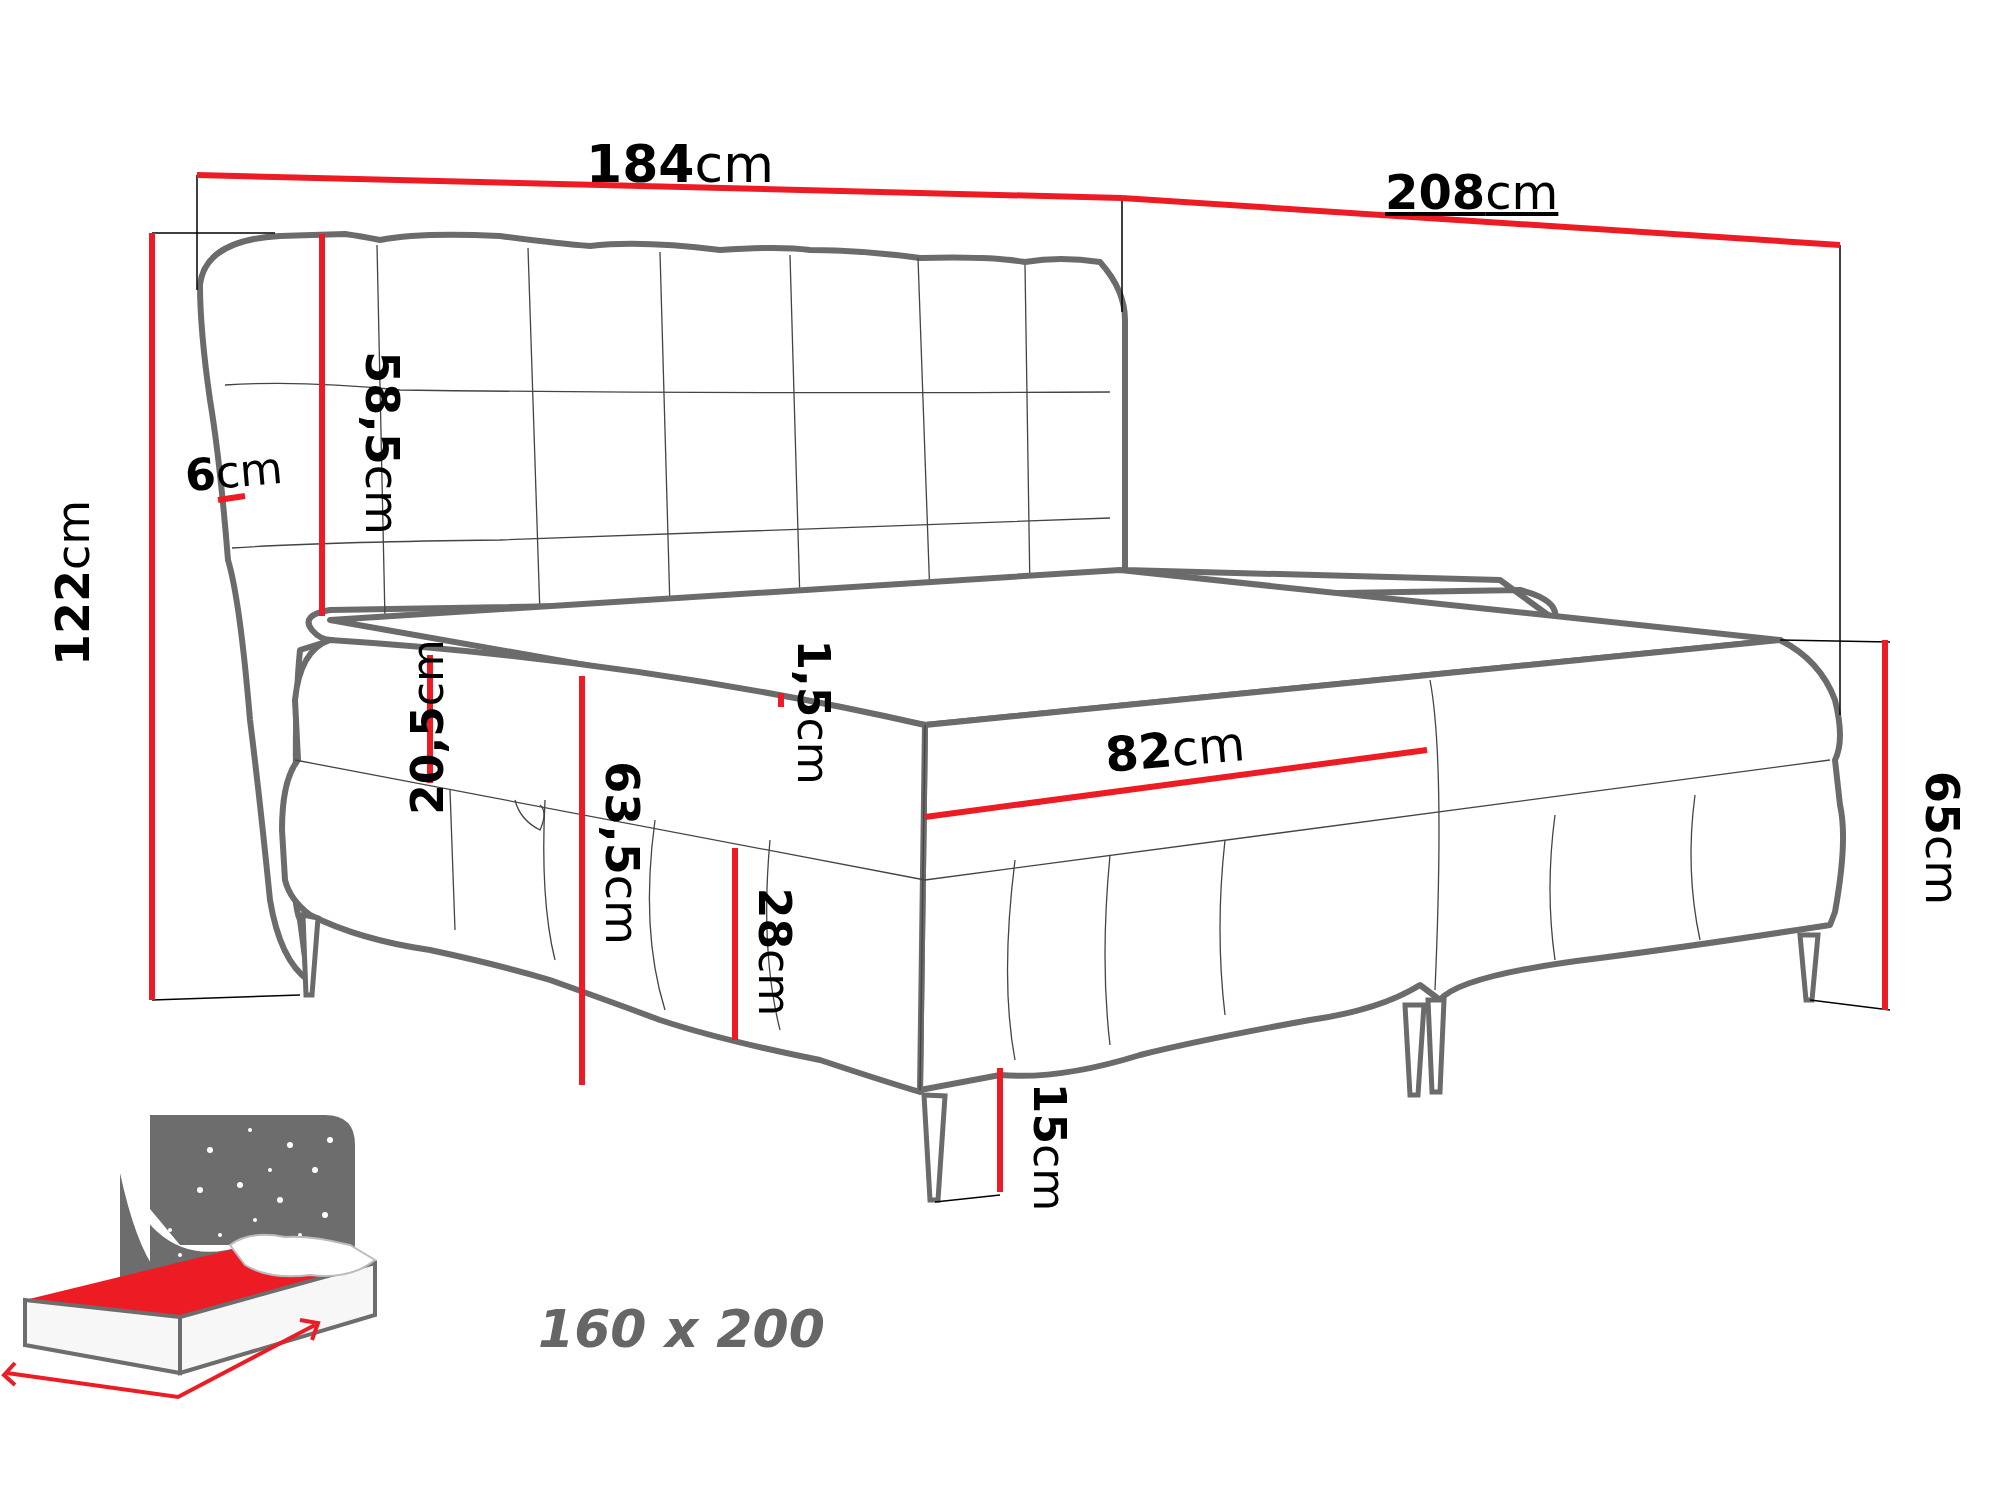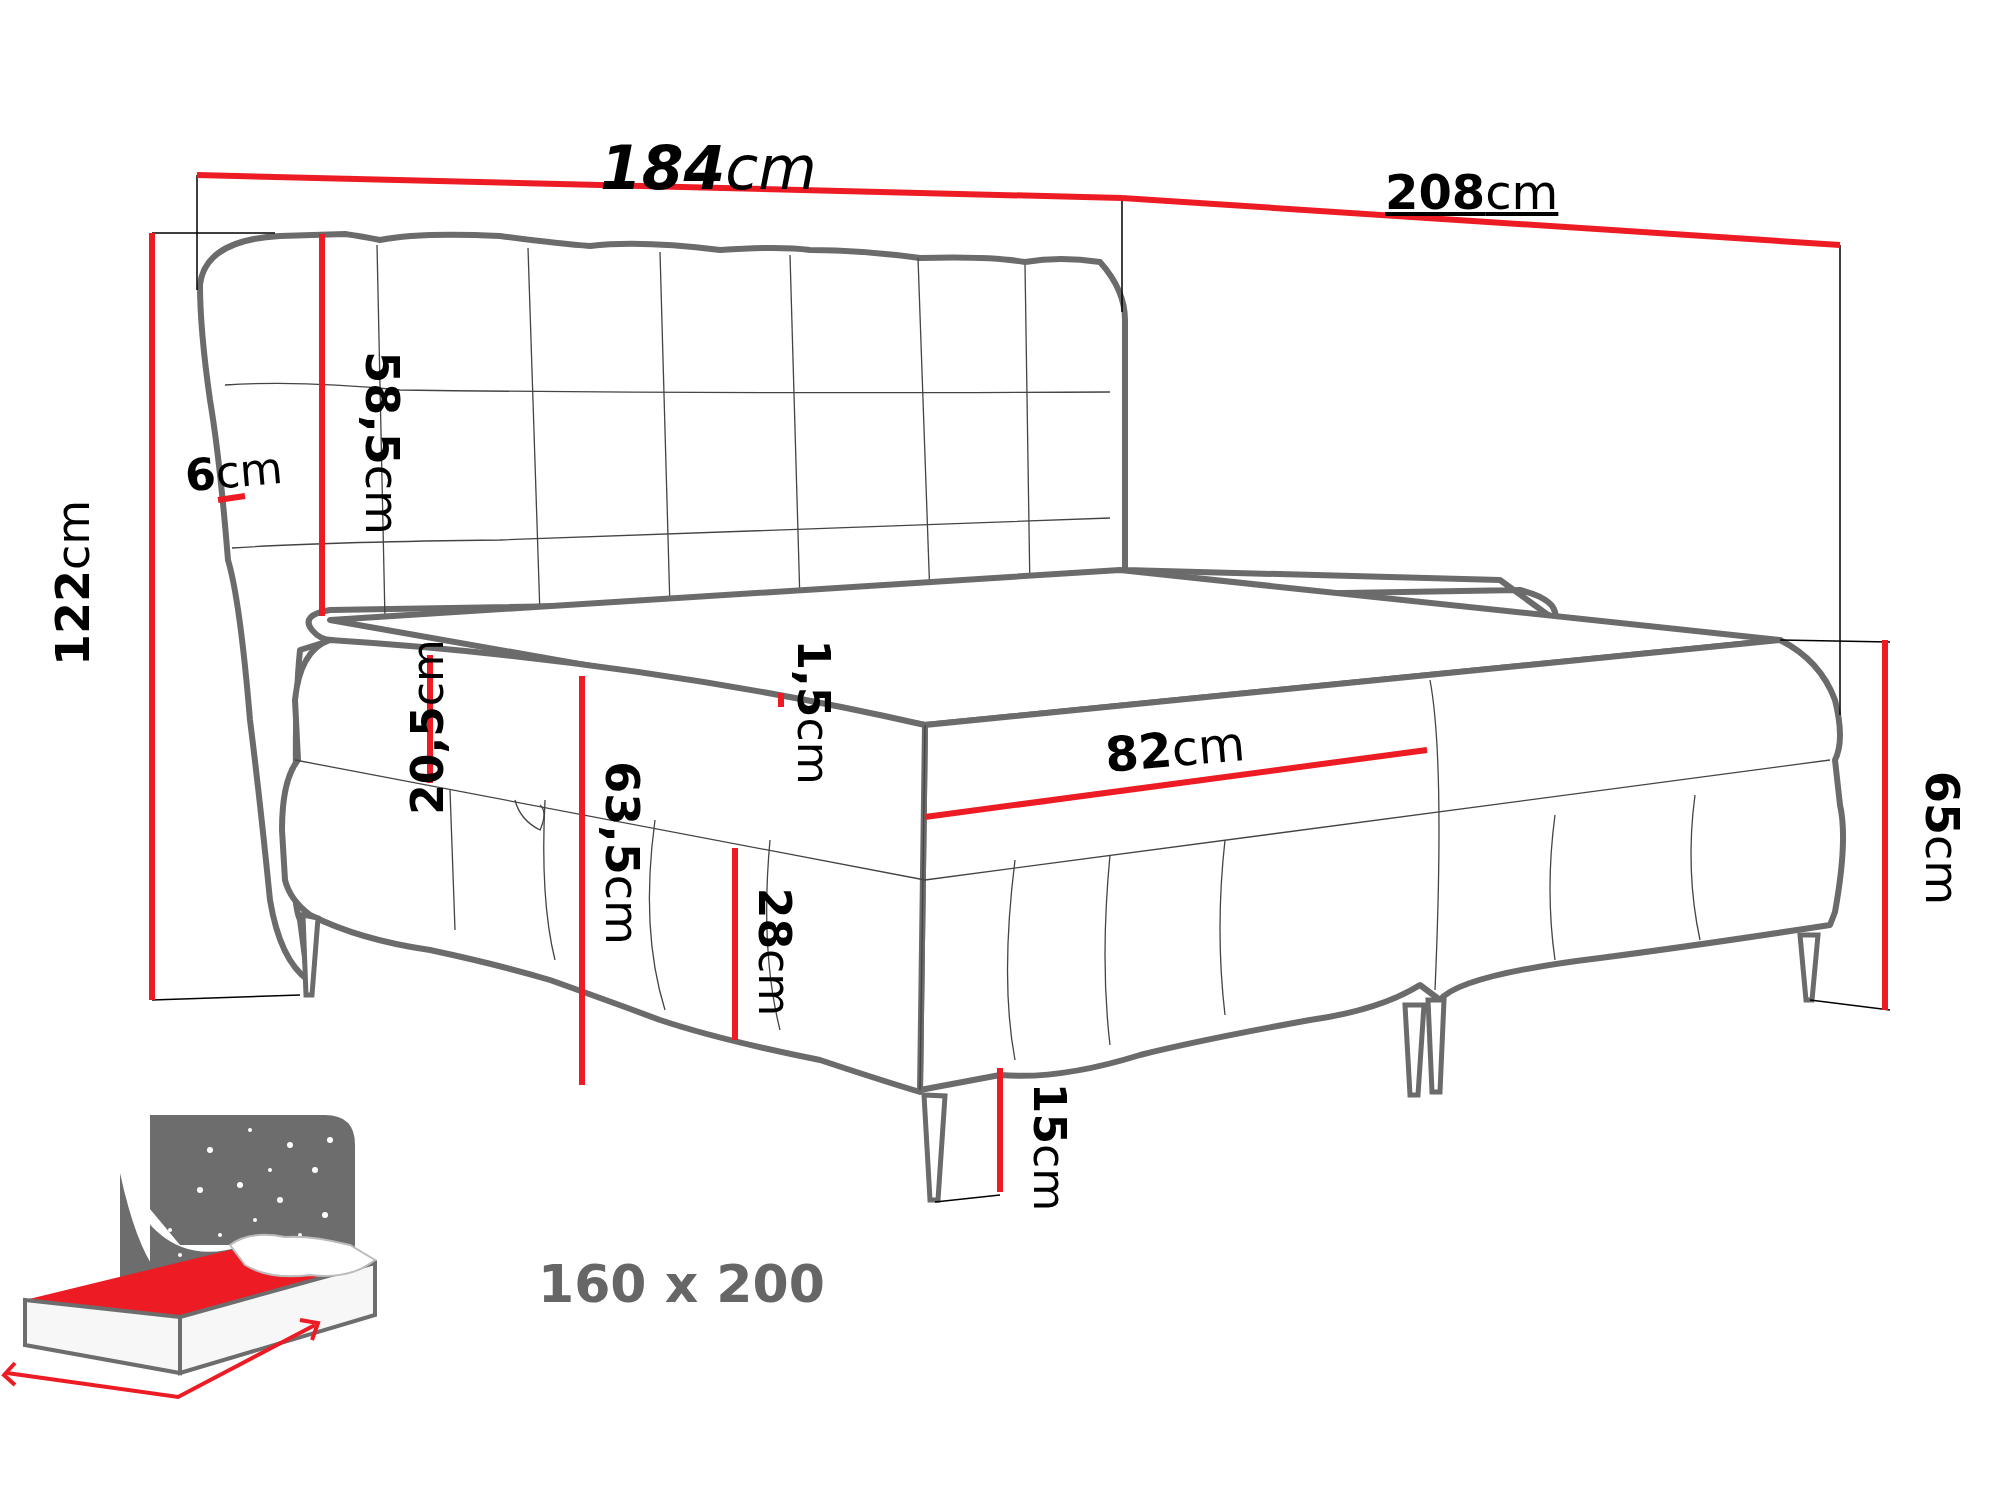--- a/index.html
+++ b/index.html
@@ -110,21 +110,21 @@
     <path d="M-125,185 L80,135 L225,148 L30,202 Z" fill="#ed1c24"></path>
     <path d="M-125,185 L30,202 L30,258 L-125,230 Z" fill="#f7f7f7" stroke="#6d6d6d" stroke-width="4"></path>
     <path d="M30,202 L225,148 L225,200 L30,258 Z" fill="#f7f7f7" stroke="#6d6d6d" stroke-width="4"></path>
     <path d="M80,130 Q100,115 135,122 Q160,120 200,130 L225,145 Q200,165 160,160 Q120,165 95,150 Z" fill="#fff" stroke="#bbb" stroke-width="2"></path>
     <path d="M-143,258 L28,282 L165,210" stroke="#ed1c24" stroke-width="4" fill="none"></path>
     <path d="M-135,248 L-146,260 L-135,270" stroke="#ed1c24" stroke-width="4" fill="none"></path>
     <path d="M150,205 L168,208 L162,225" stroke="#ed1c24" stroke-width="4" fill="none"></path>
   </g>
 </svg>
 
-<div class="dim" style="left:600px;top:138px;font-size:60px;font-style:italic;">
+<div class="dim" style="left:586px;top:138px;font-size:52px;">
   <b>184</b><span class="u">cm</span>
 </div>
 <div class="dim" style="left:1385px;top:168px;font-size:48px;text-decoration:underline;">
   <b>208</b><span class="u">cm</span>
 </div>
 <div class="dim" style="left:-10px;top:560px;font-size:46px;transform:rotate(-90deg);">
   <b>122</b><span class="u">cm</span>
 </div>
 <div class="dim" style="left:290px;top:420px;font-size:46px;transform:rotate(90deg);">
   <b>58,5</b><span class="u">cm</span>
@@ -147,13 +147,13 @@
 <div class="dim" style="left:1105px;top:725px;font-size:48px;transform:rotate(-5deg);">
   <b>82</b><span class="u">cm</span>
 </div>
 <div class="dim" style="left:985px;top:1125px;font-size:44px;transform:rotate(90deg);">
   <b>15</b><span class="u">cm</span>
 </div>
 <div class="dim" style="left:1875px;top:815px;font-size:46px;transform:rotate(90deg);">
   <b>65</b><span class="u">cm</span>
 </div>
 
-<div class="size-label" style="left:538px;top:1254px;">160 x 200</div>
+<div class="size-label" style="left:538px;top:1299px;font-style:italic;">160 x 200</div>
 
 </body></html>

